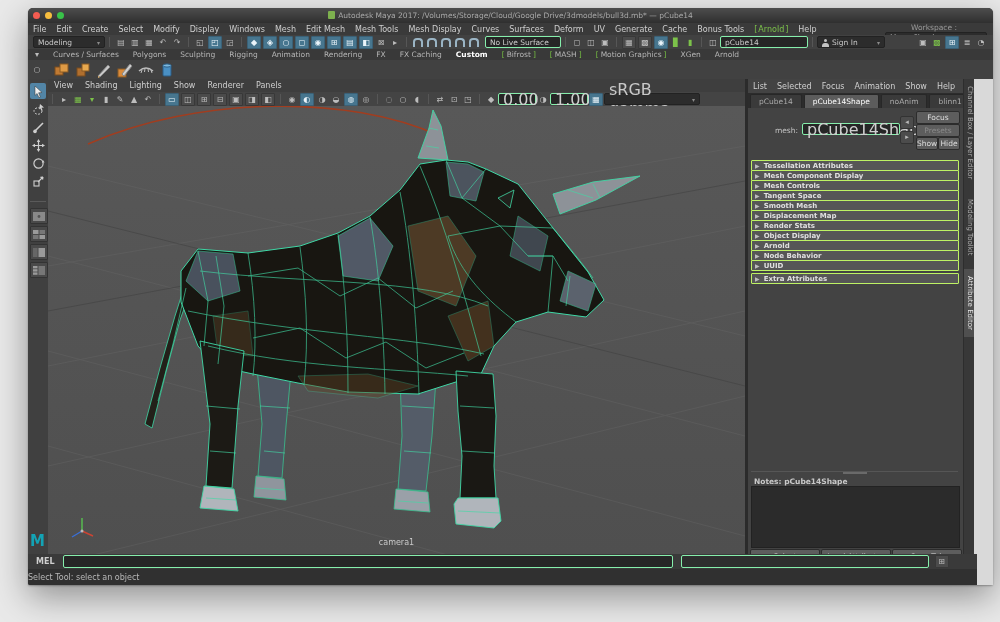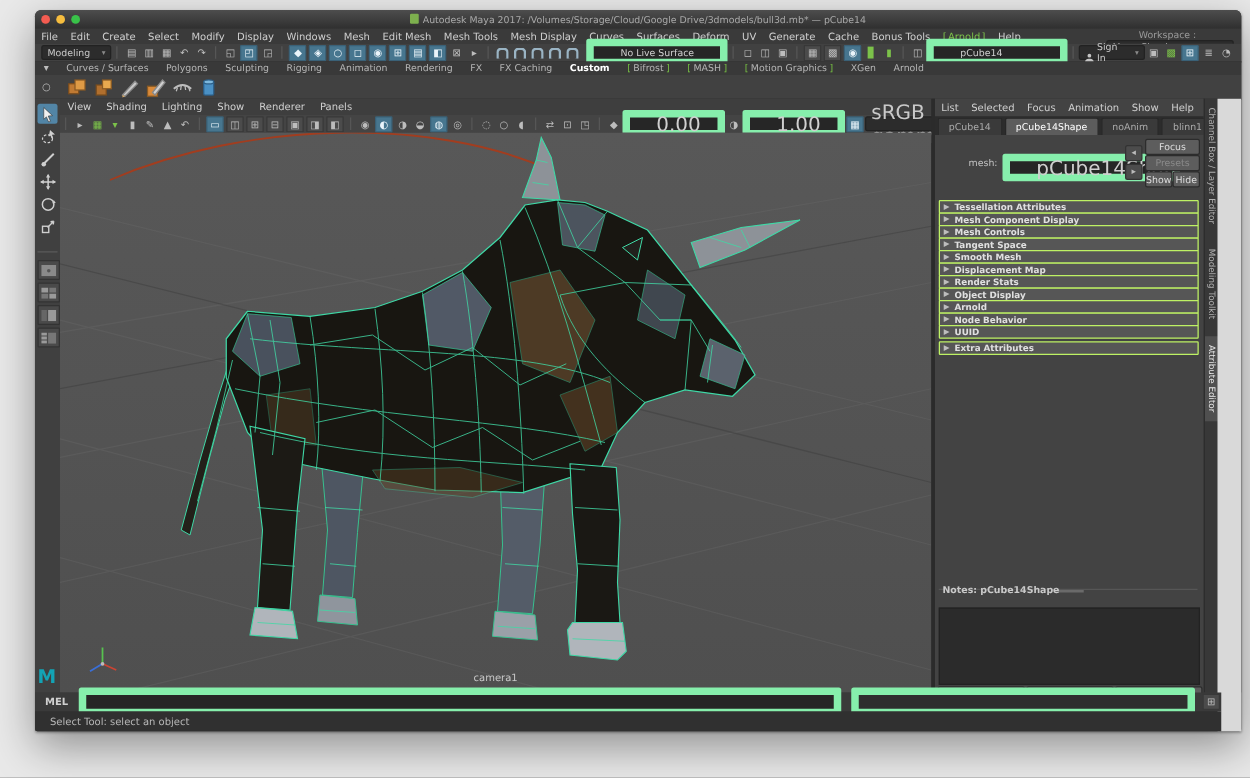--- a/index.html
+++ b/index.html
@@ -27,22 +27,22 @@
   
   #statusline{left:0;top:27px;width:100%;height:14px;background:#414141;border-bottom:1px solid #2f2f2f;
               display:flex;align-items:center;font-size:7.5px;}
   .sep{width:1px;height:10px;background:#565656;margin:0 4px;flex:none;}
   .ic{display:inline-flex;align-items:center;justify-content:center;width:12px;height:11px;margin:0 1px;
       color:#bdbdbd;font-size:8px;flex:none;border-radius:1px;cursor:default;}
   .tile{background:#4b4b4b;border:1px solid #383838;}
   .blue{background:#47768f;border:1px solid #3a6177;color:#eaf4fa;}
   .greenic{color:#7cc24a;}
   .magnet{width:6px;height:7px;border:2px solid #9ab4c4;border-bottom:none;border-radius:4px 4px 0 0;margin:1px 2px 0;flex:none;}
-  .field{background:#262626;border:6px solid #86efac;border-radius:2px;color:#cfcfcf;height:10px;
-         display:inline-flex;align-items:center;padding:0 21px;white-space:nowrap;}
+  .field{background:#262626;border:1px solid #86efac;border-radius:2px;color:#cfcfcf;height:10px;
+         display:inline-flex;align-items:center;padding:0 4px;white-space:nowrap;}
   .person{width:7px;height:8px;position:relative;margin-right:3px;flex:none;}
   .person::before{content:"";position:absolute;left:2px;top:0;width:3px;height:3px;border-radius:50%;background:#c4c4c4;}
   .person::after{content:"";position:absolute;left:0;top:4px;width:7px;height:4px;border-radius:3px 3px 0 0;background:#c4c4c4;}
   
   #shelftabs{left:0;top:41px;width:100%;height:11px;background:#393939;display:flex;align-items:flex-end;
              font-size:7.5px;color:#b5b5b5;}
   #shelftabs .st{padding:0 7px 1px;white-space:nowrap;cursor:default;}
   #shelftabs .active{color:#fff;font-weight:bold;}
   .st-green::before{content:"[";color:#77c043;margin-right:2px;}
   .st-green::after{content:"]";color:#77c043;margin-left:2px;}
@@ -552,21 +552,21 @@
           <span>UUID</span>
         </div>
       <div class="sect" style="top:194px">
           <span class="arr">▶</span>
           <span>Extra Attributes</span>
         </div>
 
       <div class="r" style="left:3px;top:392px;width:207px;height:2px;border-top:1px solid #565656">
           <div style="width:24px;height:2px;background:#6a6a6a;margin:0 auto"></div>
         </div>
-      <div class="r nw" style="left:6px;top:388px;font-size:7.5px;font-weight:bold;color:#c9c9c9">
+      <div class="r nw" style="left:6px;top:398px;font-size:7.5px;font-weight:bold;color:#c9c9c9">
         <span>Notes:</span>&nbsp;<span>pCube14Shape</span>
       </div>
       <div id="notesbox" class="r" style="top:407px"></div>
 
       <span class="btn r" style="left:2px;top:470px;width:68px;height:12px">Select</span>
       <span class="btn r" style="left:73px;top:470px;width:68px;height:12px">Load Attributes</span>
       <span class="btn r" style="left:144px;top:470px;width:68px;height:12px">Copy Tab</span>
     </div>
 
     <div id="vstrip" class="r">
@@ -578,16 +578,16 @@
   </div>
 
   <div id="melrow" class="r">
     <span id="mel-label">MEL</span>
     <span class="field" style="width:600px;height:11px"></span>
     <span class="field" style="width:238px;height:11px;margin-left:8px;background:#2e2e2e"></span>
     <span class="ic tile" style="margin-left:6px">⊞</span>
   </div>
 
   <div id="helprow" class="r">
-    <span style="margin-left:12px">Select Tool: select an object</span>
+    <span style="margin-left:0">Select Tool: select an object</span>
   </div>
 
 </div>
 
 </body></html>

